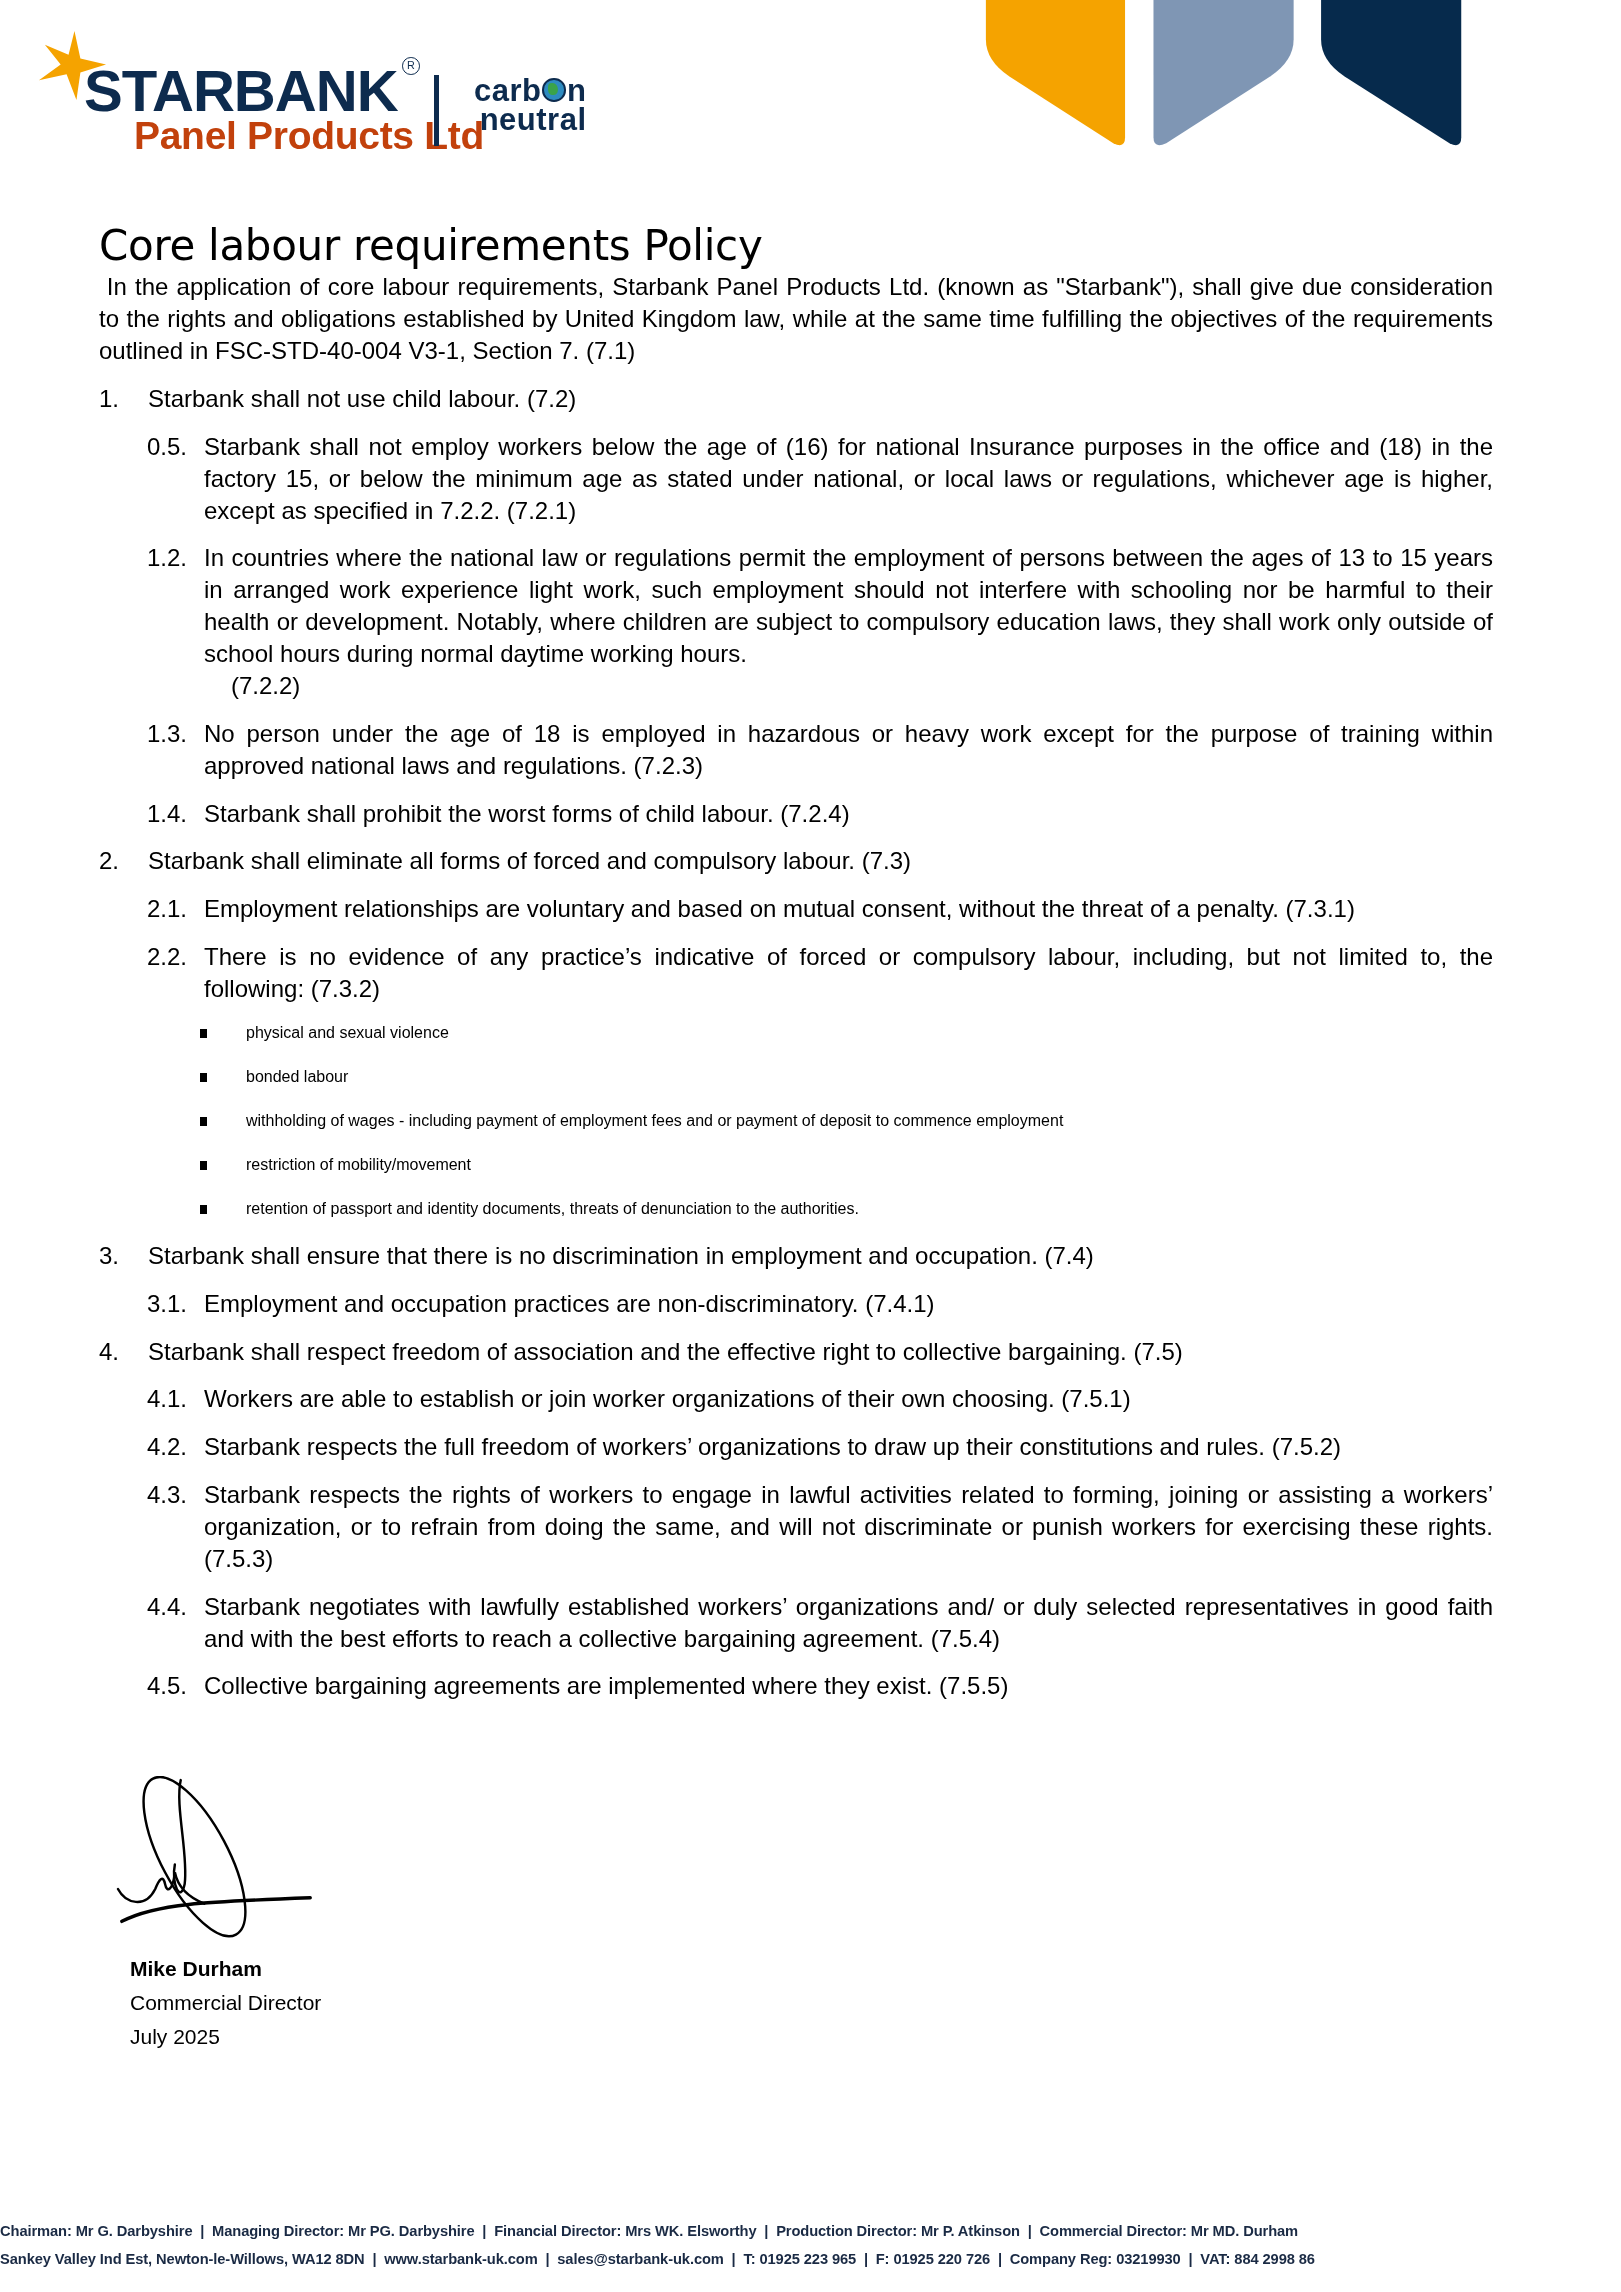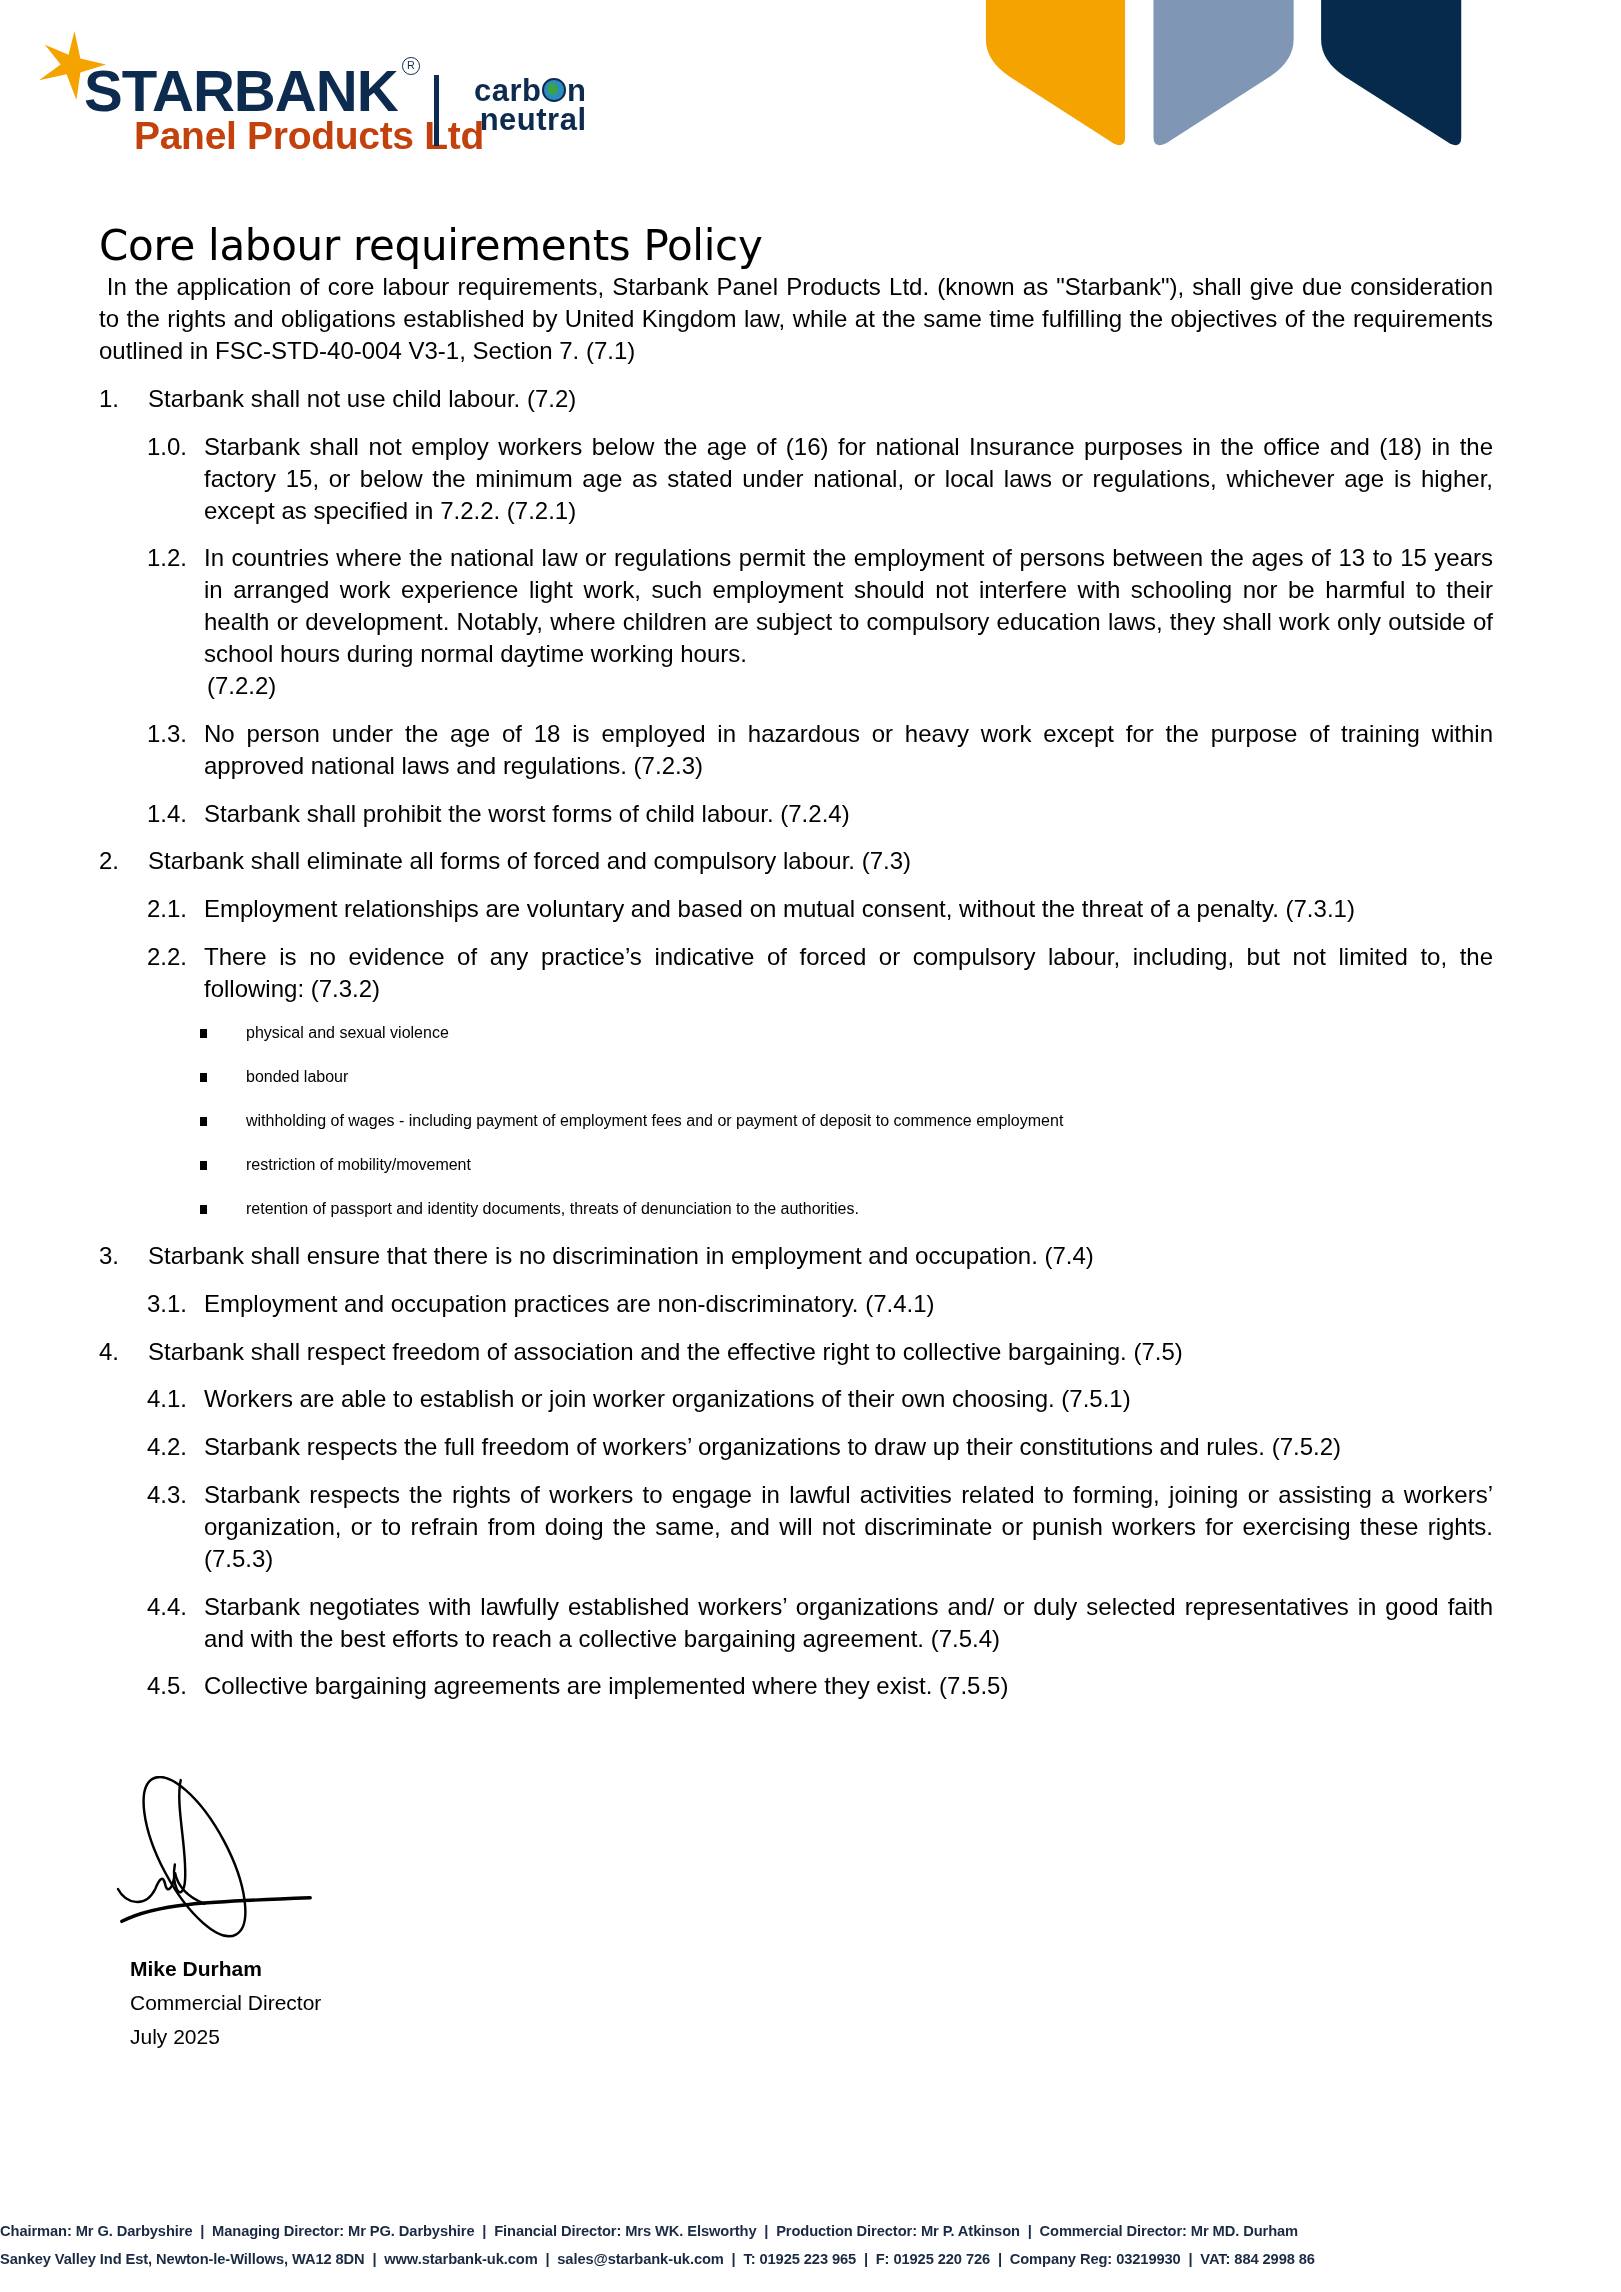--- a/index.html
+++ b/index.html
@@ -26,21 +26,21 @@
     .intro { font-size: 24px; line-height: 32px; margin: 2px 0 7.8px 0; text-align: justify; }
     .intro .lead { padding-left: 7.8px; }
     .item { font-size: 24px; line-height: 32px; position: relative; margin-top: 15.7px; }
     .lvl1 { padding-left: 49px; }
     .lvl2 { padding-left: 105px; text-align: justify; }
     .num { position: absolute; top: 0; }
     .lvl1 .num { left: 0; }
     .lvl2 .num { left: 48px; }
     .bullet { padding-left: 147px; position: relative; margin-top: 12px; font-size: 16px; line-height: 32px; text-align: justify; }
     .bullet .sq { position: absolute; left: 101px; top: 12.7px; width: 6.9px; height: 8.8px; background: #000; }
-    .extra-line { display: block; padding-left: 2.9px; }
+    .extra-line { display: block; padding-left: 2.9px; margin-left: 24px; }
 
     
     .sig { left: 116px; top: 1776px; width: 206px; height: 172px; }
     .signer { left: 130px; top: 1952px; font-size: 21px; line-height: 34px; }
     .signer .name { font-weight: 700; }
 
     
     .footer { left: 0; width: 1621px; top: 2217px; font-weight: 700; font-size: 14.7px; color: #1a2a44; line-height: 28px; letter-spacing: -0.1px; }
     .footer .sep { padding: 0 7.8px; }
   </style>
@@ -70,21 +70,21 @@
 
 <div class="abs doc">
   <h1 class="title">Core labour requirements Policy</h1>
   <p class="intro"><span class="lead">In the application of core labour requirements, Starbank Panel Products Ltd. (known as "Starbank"), shall give due consideration to the rights and obligations established by United Kingdom law, while at the same time fulfilling the objectives of the requirements outlined in FSC-STD-40-004 V3-1, Section 7. (7.1)</span></p>
 
   <div class="item lvl1">
     <span class="num">1.</span>
     <span>Starbank shall not use child labour. (7.2)</span>
   </div>
   <div class="item lvl2">
-    <span class="num">1.0.</span>
+    <span class="num">0.5.</span>
     <span>Starbank shall not employ workers below the age of (16) for national Insurance purposes in the office and (18) in the factory 15, or below the minimum age as stated under national, or local laws or regulations, whichever age is higher, except as specified in 7.2.2. (7.2.1)</span>
   </div>
   <div class="item lvl2">
     <span class="num">1.2.</span>
     <span>In countries where the national law or regulations permit the employment of persons between the ages of 13 to 15 years in arranged work experience light work, such employment should not interfere with schooling nor be harmful to their health or development. Notably, where children are subject to compulsory education laws, they shall work only outside of school hours during normal daytime working hours.</span>
     <span class="extra-line">(7.2.2)</span>
   </div>
   <div class="item lvl2">
     <span class="num">1.3.</span>
     <span>No person under the age of 18 is employed in hazardous or heavy work except for the purpose of training within approved national laws and regulations. (7.2.3)</span>

